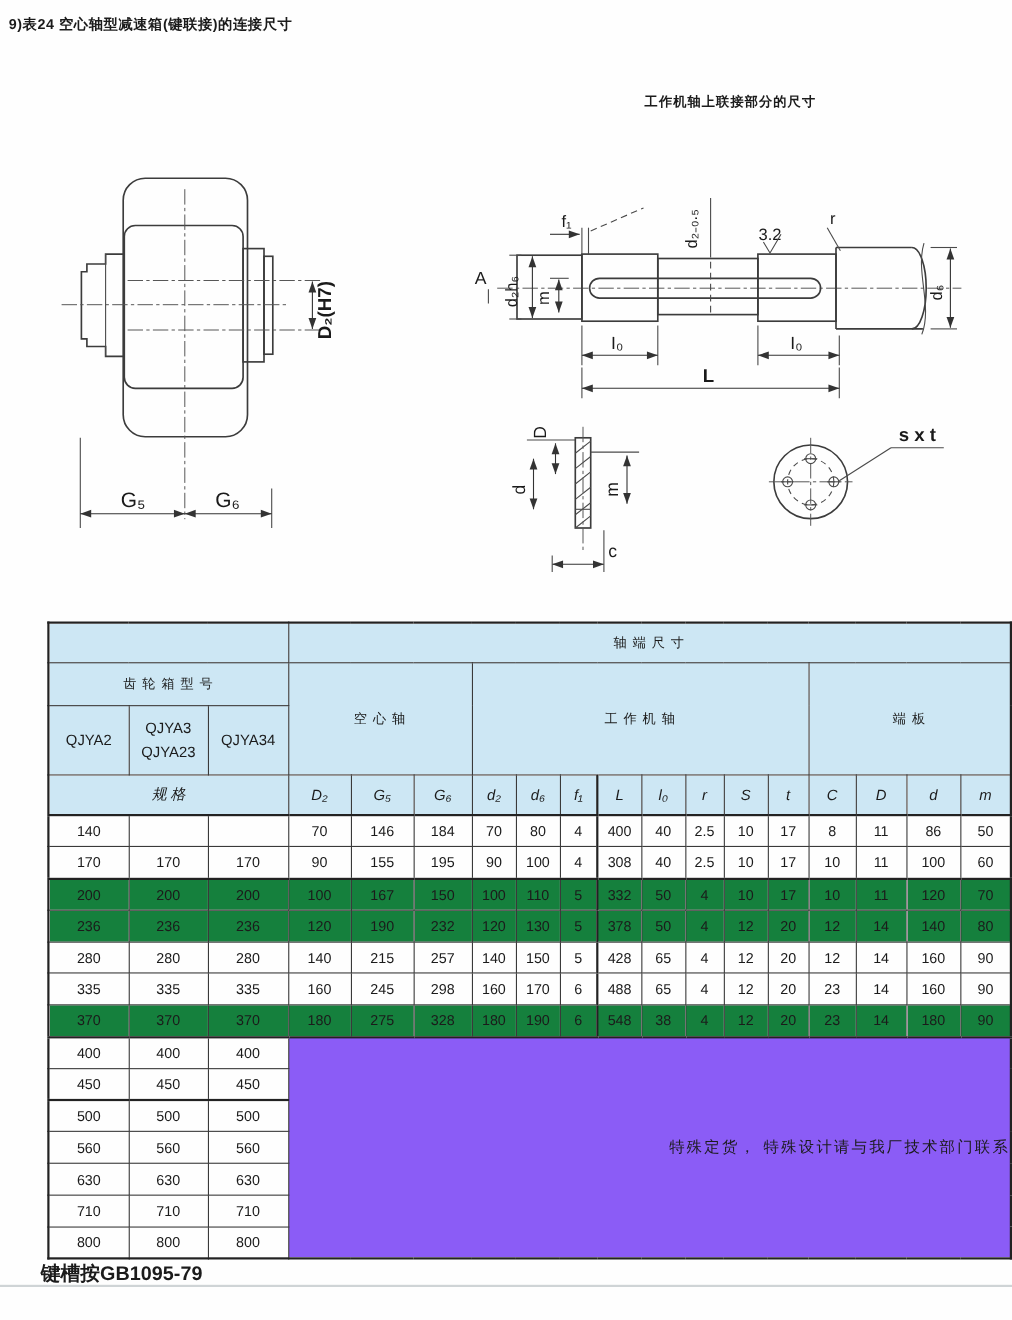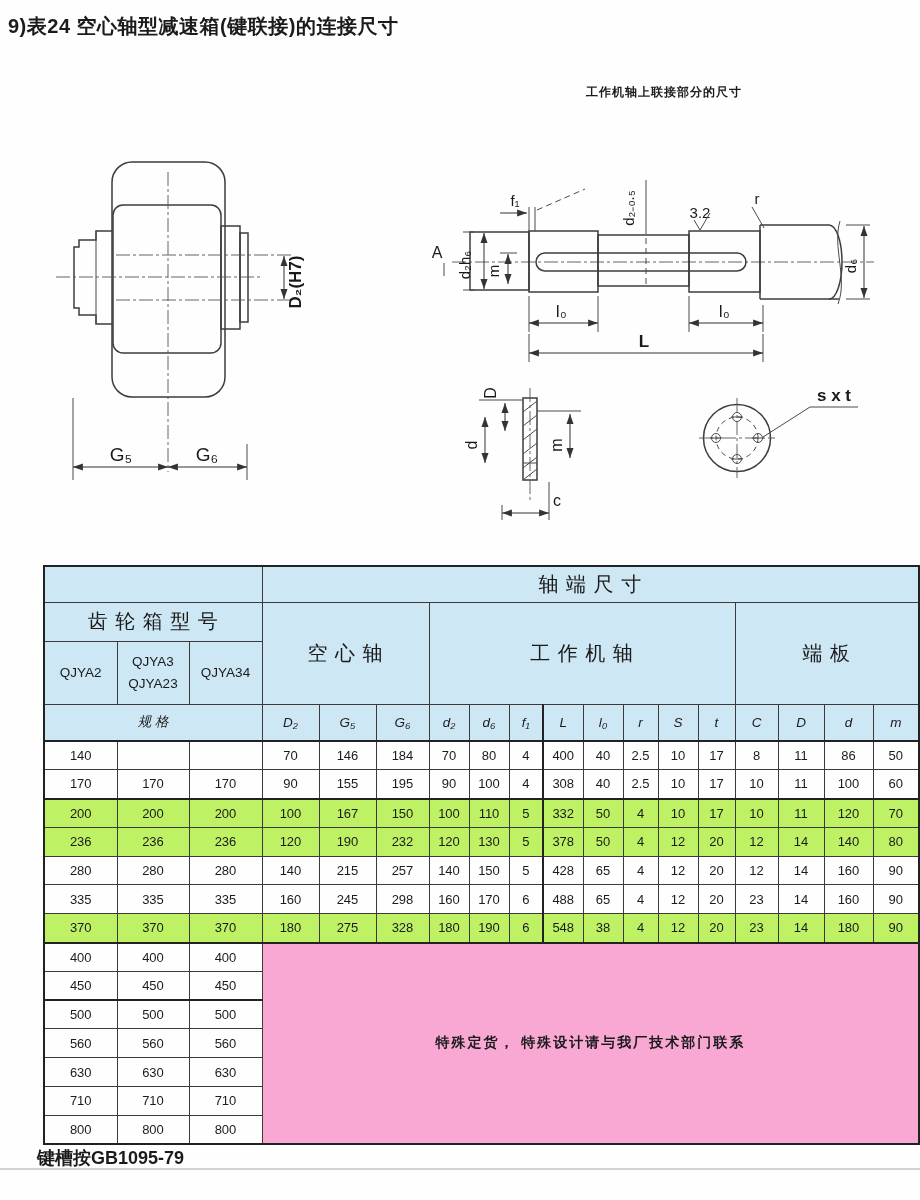--- a/index.html
+++ b/index.html
@@ -1,46 +1,46 @@
 <!DOCTYPE html>
 <html><head>
 <meta charset="utf-8">
 <style>
 * { margin:0; padding:0; box-sizing:border-box; }
 html,body { background:#fff; }
 body { width:920px; height:1200px; font-family:"Liberation Sans", sans-serif; color:#1b1b1b; }
 #page { position:relative; width:920px; height:1200px; background:#fefefe; overflow:hidden; }
-.title { position:absolute; left:8px; top:13px; font-size:20px; font-weight:bold; letter-spacing:.5px; }
+.title { position:absolute; left:8px; top:13px; font-size:13px; font-weight:bold; letter-spacing:.5px; }
 .subtitle { position:absolute; left:586px; top:84px; font-size:12px; font-weight:bold; letter-spacing:1px; }
 .footnote { position:absolute; left:37px; top:1146px; font-size:18px; font-weight:bold; }
 .page-edge { position:absolute; left:0; top:1168px; width:920px; height:2px; background:#cfd4d6; }
 #drawings { position:absolute; left:0; top:0; }
 
 
 .oln { fill:none; stroke:#3c3c3c; stroke-width:1.5; }
 .thin { fill:none; stroke:#4a4a4a; stroke-width:1; }
 .dim { stroke:#333; stroke-width:1; }
 .cl { fill:none; stroke:#555; stroke-width:.9; stroke-dasharray:14 3 3 3; }
 .dsh { stroke-dasharray:6 4; }
 text { fill:#1a1a1a; }
 .t15 { font-size:15px; } .t16 { font-size:16px; } .t17 { font-size:17px; font-weight:bold; }
 .t19 { font-size:19px; }
 
 
 .dim-table { position:absolute; left:43px; top:565px; width:875px; border-collapse:collapse; table-layout:fixed; border:2.5px solid #222; }
 .dim-table td { border:1px solid #3a3a3a; text-align:center; vertical-align:middle; font-size:13px; padding:0; overflow:hidden; }
-tr.hdr td { background:#cde7f4; font-size:20px; letter-spacing:1px; }
+tr.hdr td { background:#cde7f4; font-size:12px; letter-spacing:1px; }
 tr.r1 { height:36px; } tr.r2 { height:39px; } tr.r3 { height:63px; } tr.r4 { height:37px; }
 tr.r3 td { font-size:13.5px; letter-spacing:0; }
 tr.r4 td { border-bottom:2.5px solid #222; font-size:13.5px; letter-spacing:0;font-style:italic; }
 tbody tr { height:28.8px; }
-tr.shaded td { background:#bef264; }
+tr.shaded td { background:#15803d; }
 tr.tbb td { border-bottom:2.5px solid #222; }
 td.tlb { border-left:2px solid #222; }
-td.note-cell { background:#f9a8d4; font-weight:bold; font-size:14px; letter-spacing:2px; }
+td.note-cell { background:#8b5cf6; font-weight:normal; font-size:14px; letter-spacing:2px;text-align:right; }
 .stack div { line-height:1.6; }
 </style>
 </head>
 <body>
 
 <div id="page">
 
   <div class="title">9)表24 空心轴型减速箱(键联接)的连接尺寸</div>
   <div class="subtitle">工作机轴上联接部分的尺寸</div>
 

